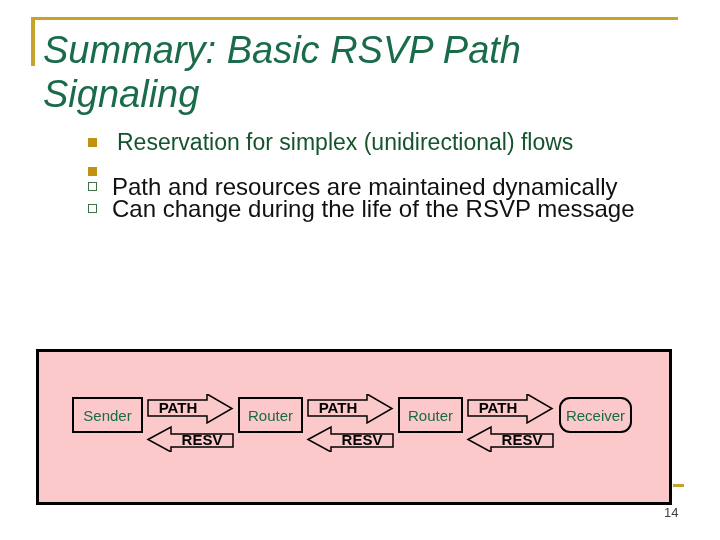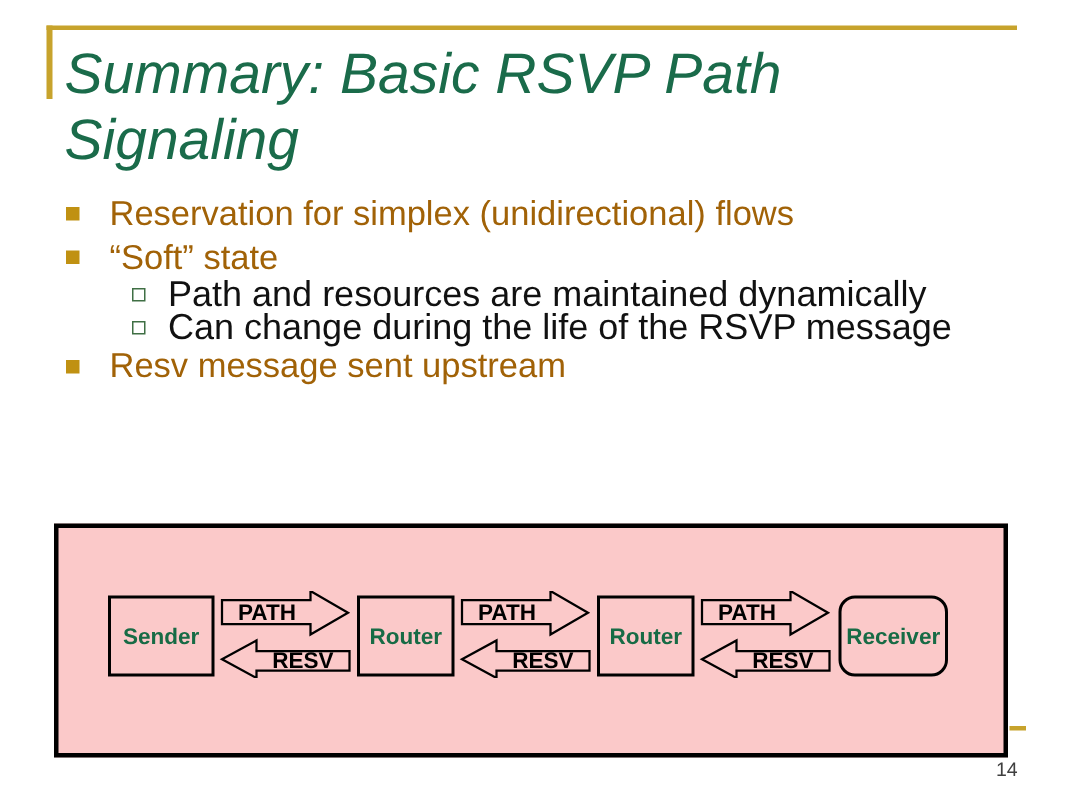--- a/index.html
+++ b/index.html
@@ -11,36 +11,36 @@
   .top-rule{position:absolute;left:31px;top:17px;width:647px;height:3px;background:#c7a32c;}
   .title-accent-bar{position:absolute;left:31px;top:17px;width:4px;height:49px;background:#c7a32c;}
   .right-accent-dash{position:absolute;left:673px;top:484px;width:11px;height:3px;background:#c7a32c;}
   
   .slide-title{
     position:absolute;left:43px;top:28px;width:560px;
     font-size:38px;line-height:44px;color:#1a6b4a;font-weight:400;letter-spacing:0px;
   }
   
   .bullet-area{position:absolute;left:0;top:128px;width:720px;}
-  .b-row{display:flex;align-items:flex-start;font-size:23px;line-height:29px;color:#a16207;}
+  .b-row{display:flex;align-items:flex-start;font-size:23px;line-height:29px;color:#14532d;padding-left:44px;}
   .b-row .sq1{flex:0 0 auto;width:9px;height:9px;background:#c09112;margin:10px 20px 0 44px;}
   .s-row{display:flex;align-items:flex-start;font-size:24px;line-height:22px;color:#111;}
   .s-row .sq2{flex:0 0 auto;width:7px;height:7px;background:transparent;border:1.5px solid #3f6f44;margin:6px 15px 0 88px;}
   .s-row:first-of-type{margin-top:2px;}
   .b-row.small{line-height:27px;}
   
   .diagram{
     position:absolute;left:36px;top:349px;width:636px;height:156px;
     background:#fbc9c9;border:3px solid #000;box-sizing:border-box;
   }
   .node{
-    position:absolute;top:45px;height:54px;box-sizing:border-box;
+    position:absolute;top:45px;height:36px;box-sizing:border-box;
     background:#fbc9c9;border:2px solid #000;
     display:flex;align-items:center;justify-content:center;
-    color:#176b45;font-weight:700;font-size:15px;
+    color:#176b45;font-weight:400;font-size:15px;
   }
   .node.sender{left:33px;width:71px;}
   .node.router1{left:199px;width:65px;}
   .node.router2{left:359px;width:65px;}
   .node.receiver{left:520px;width:73px;border-radius:11px;}
   .seg{position:absolute;top:42px;width:79px;height:58px;}
   .seg.s1{left:104px;} .seg.s2{left:264px;} .seg.s3{left:424px;}
   .seg svg{display:block;width:95px;height:58px;}
   .seg text{font-family:"Liberation Sans",sans-serif;font-size:15px;font-weight:700;fill:#000;}
   
@@ -54,33 +54,28 @@
 
 <h1 class="slide-title" style="margin:0;font-style:italic;">Summary: Basic RSVP Path Signaling</h1>
 
 <div class="bullet-area">
   <div class="b-row">
     <span class="sq1"></span>
     <span>Reservation for simplex (unidirectional) flows</span>
   </div>
   <div class="b-row">
     <span class="sq1"></span>
-    <span>“Soft” state</span>
   </div>
   <div class="s-row">
     <span class="sq2"></span>
     <span>Path and resources are maintained dynamically</span>
   </div>
   <div class="s-row">
     <span class="sq2"></span>
     <span>Can change during the life of the RSVP message</span>
-  </div>
-  <div class="b-row small">
-    <span class="sq1"></span>
-    <span>Resv message sent upstream</span>
   </div>
 </div>
 
 <div class="diagram">
 
   <div class="node sender">
     <span>Sender</span>
   </div>
   <div class="node router1">
     <span>Router</span>

